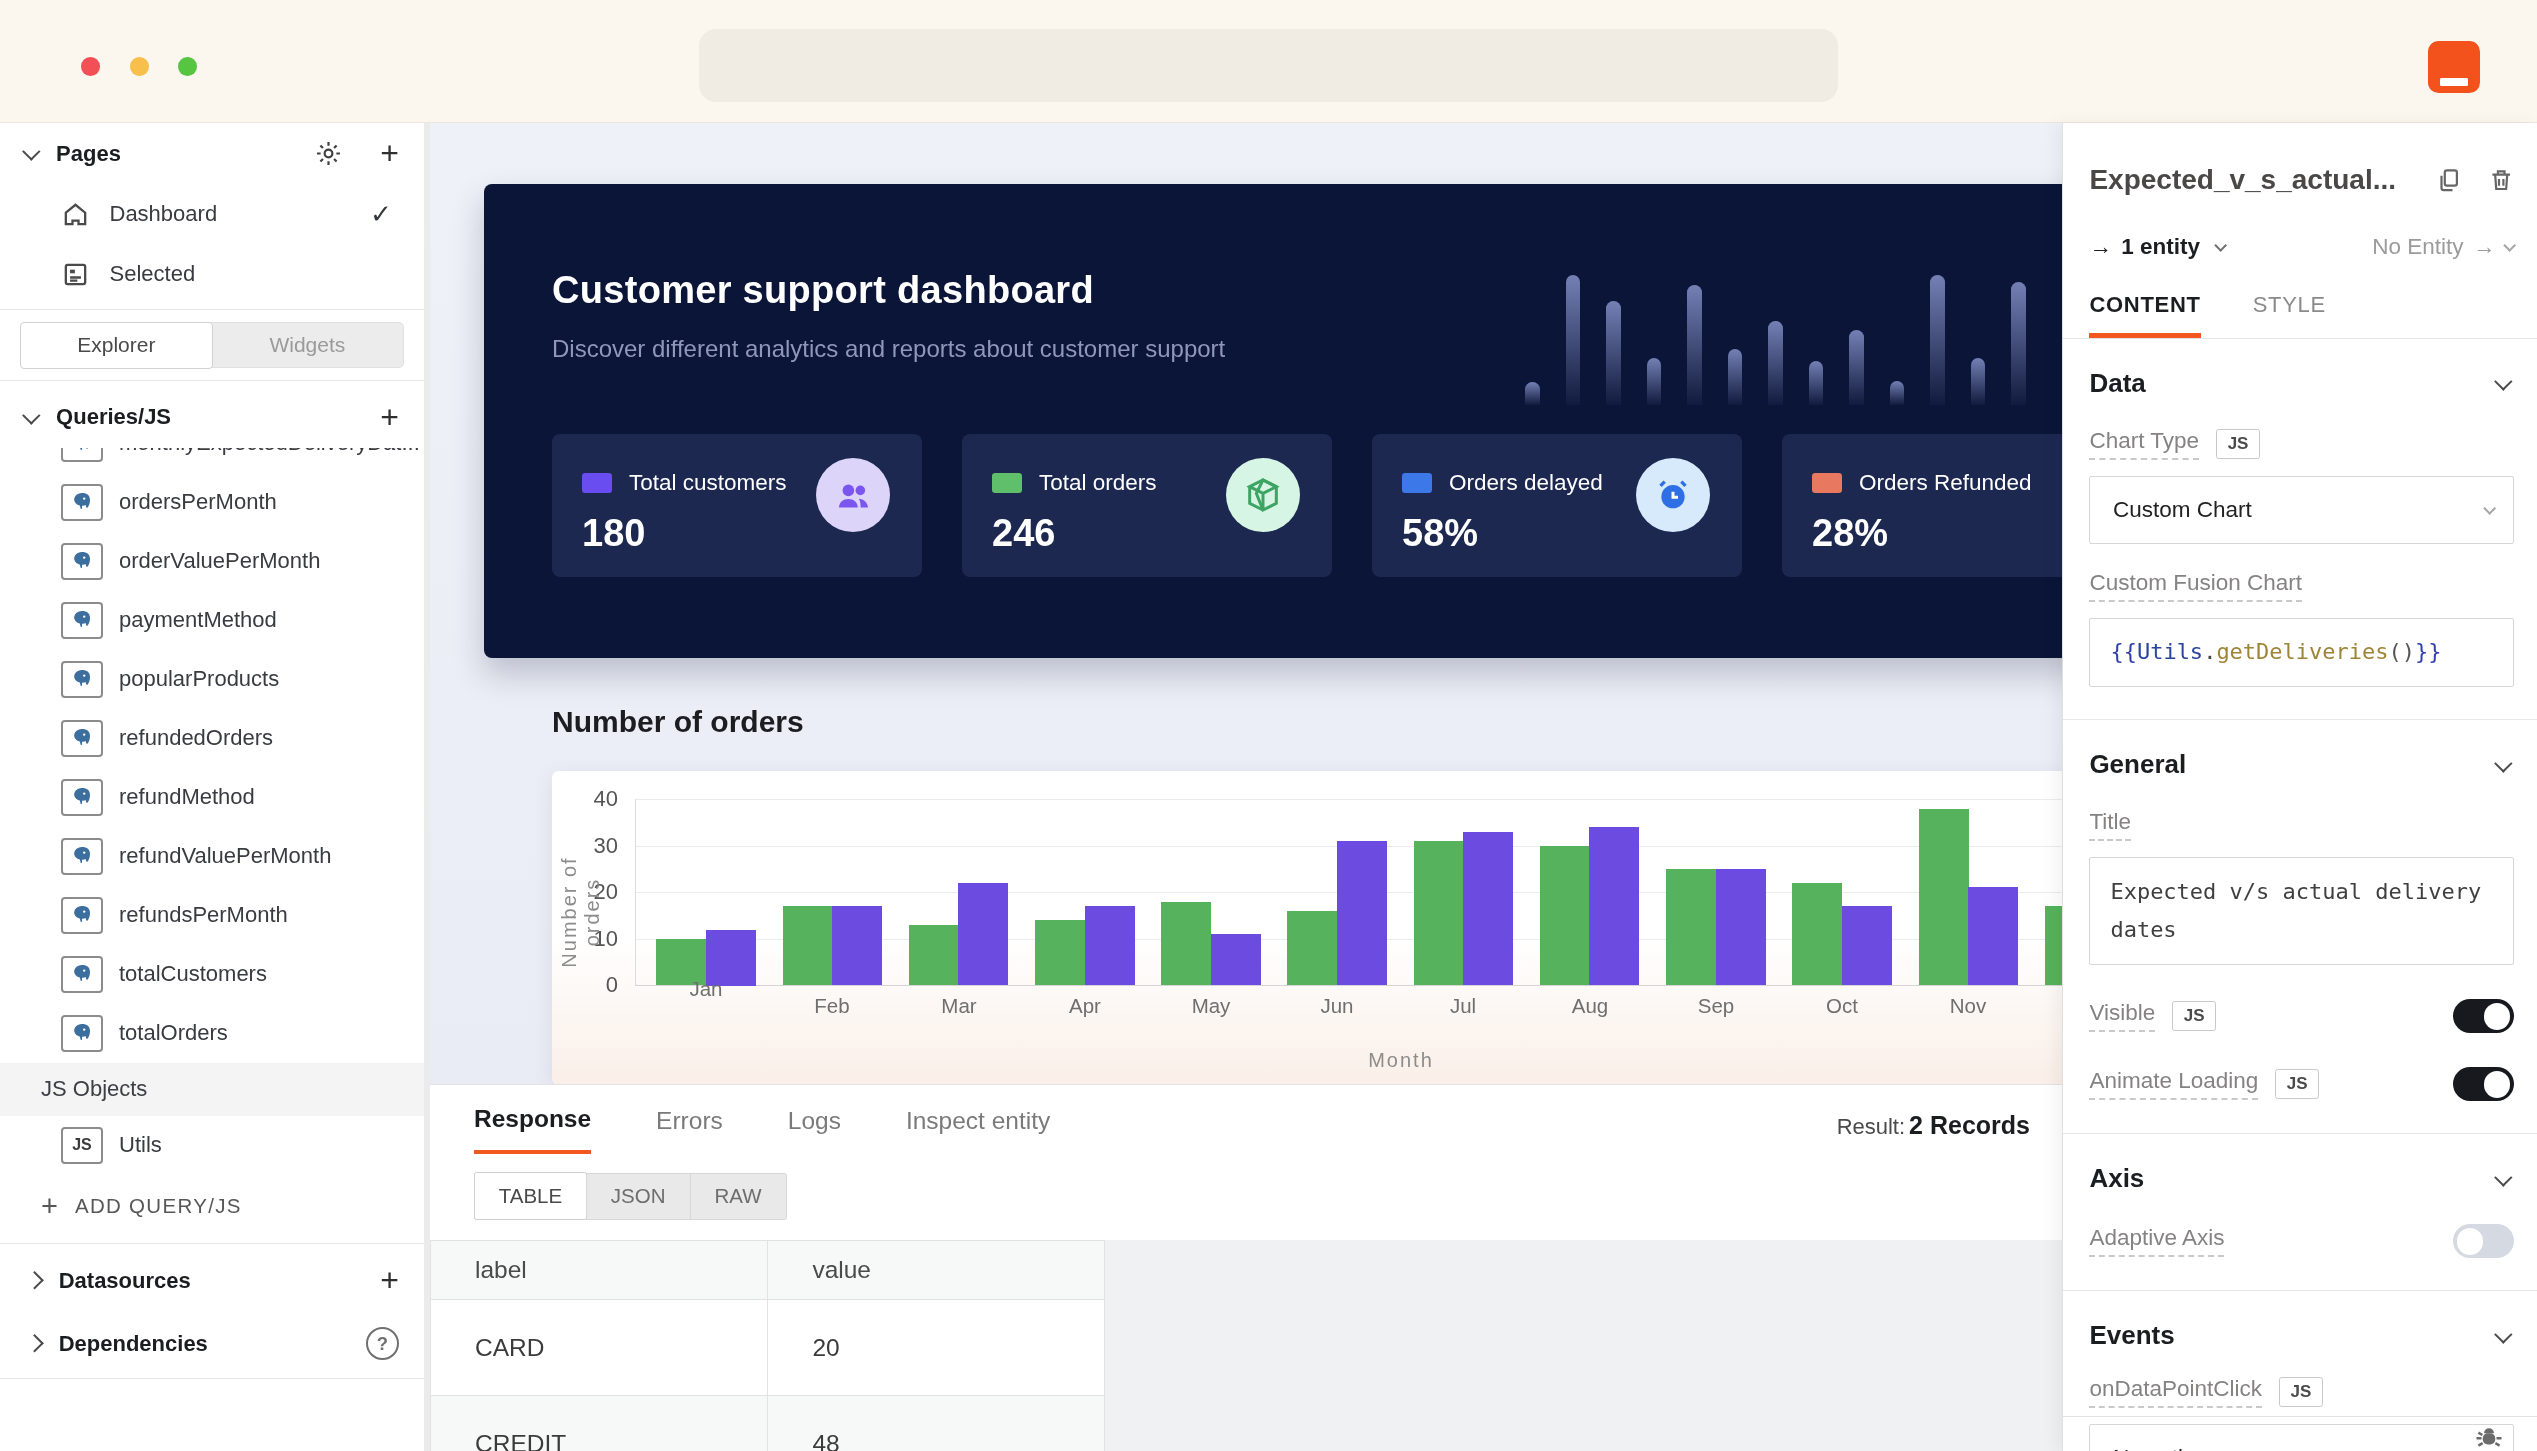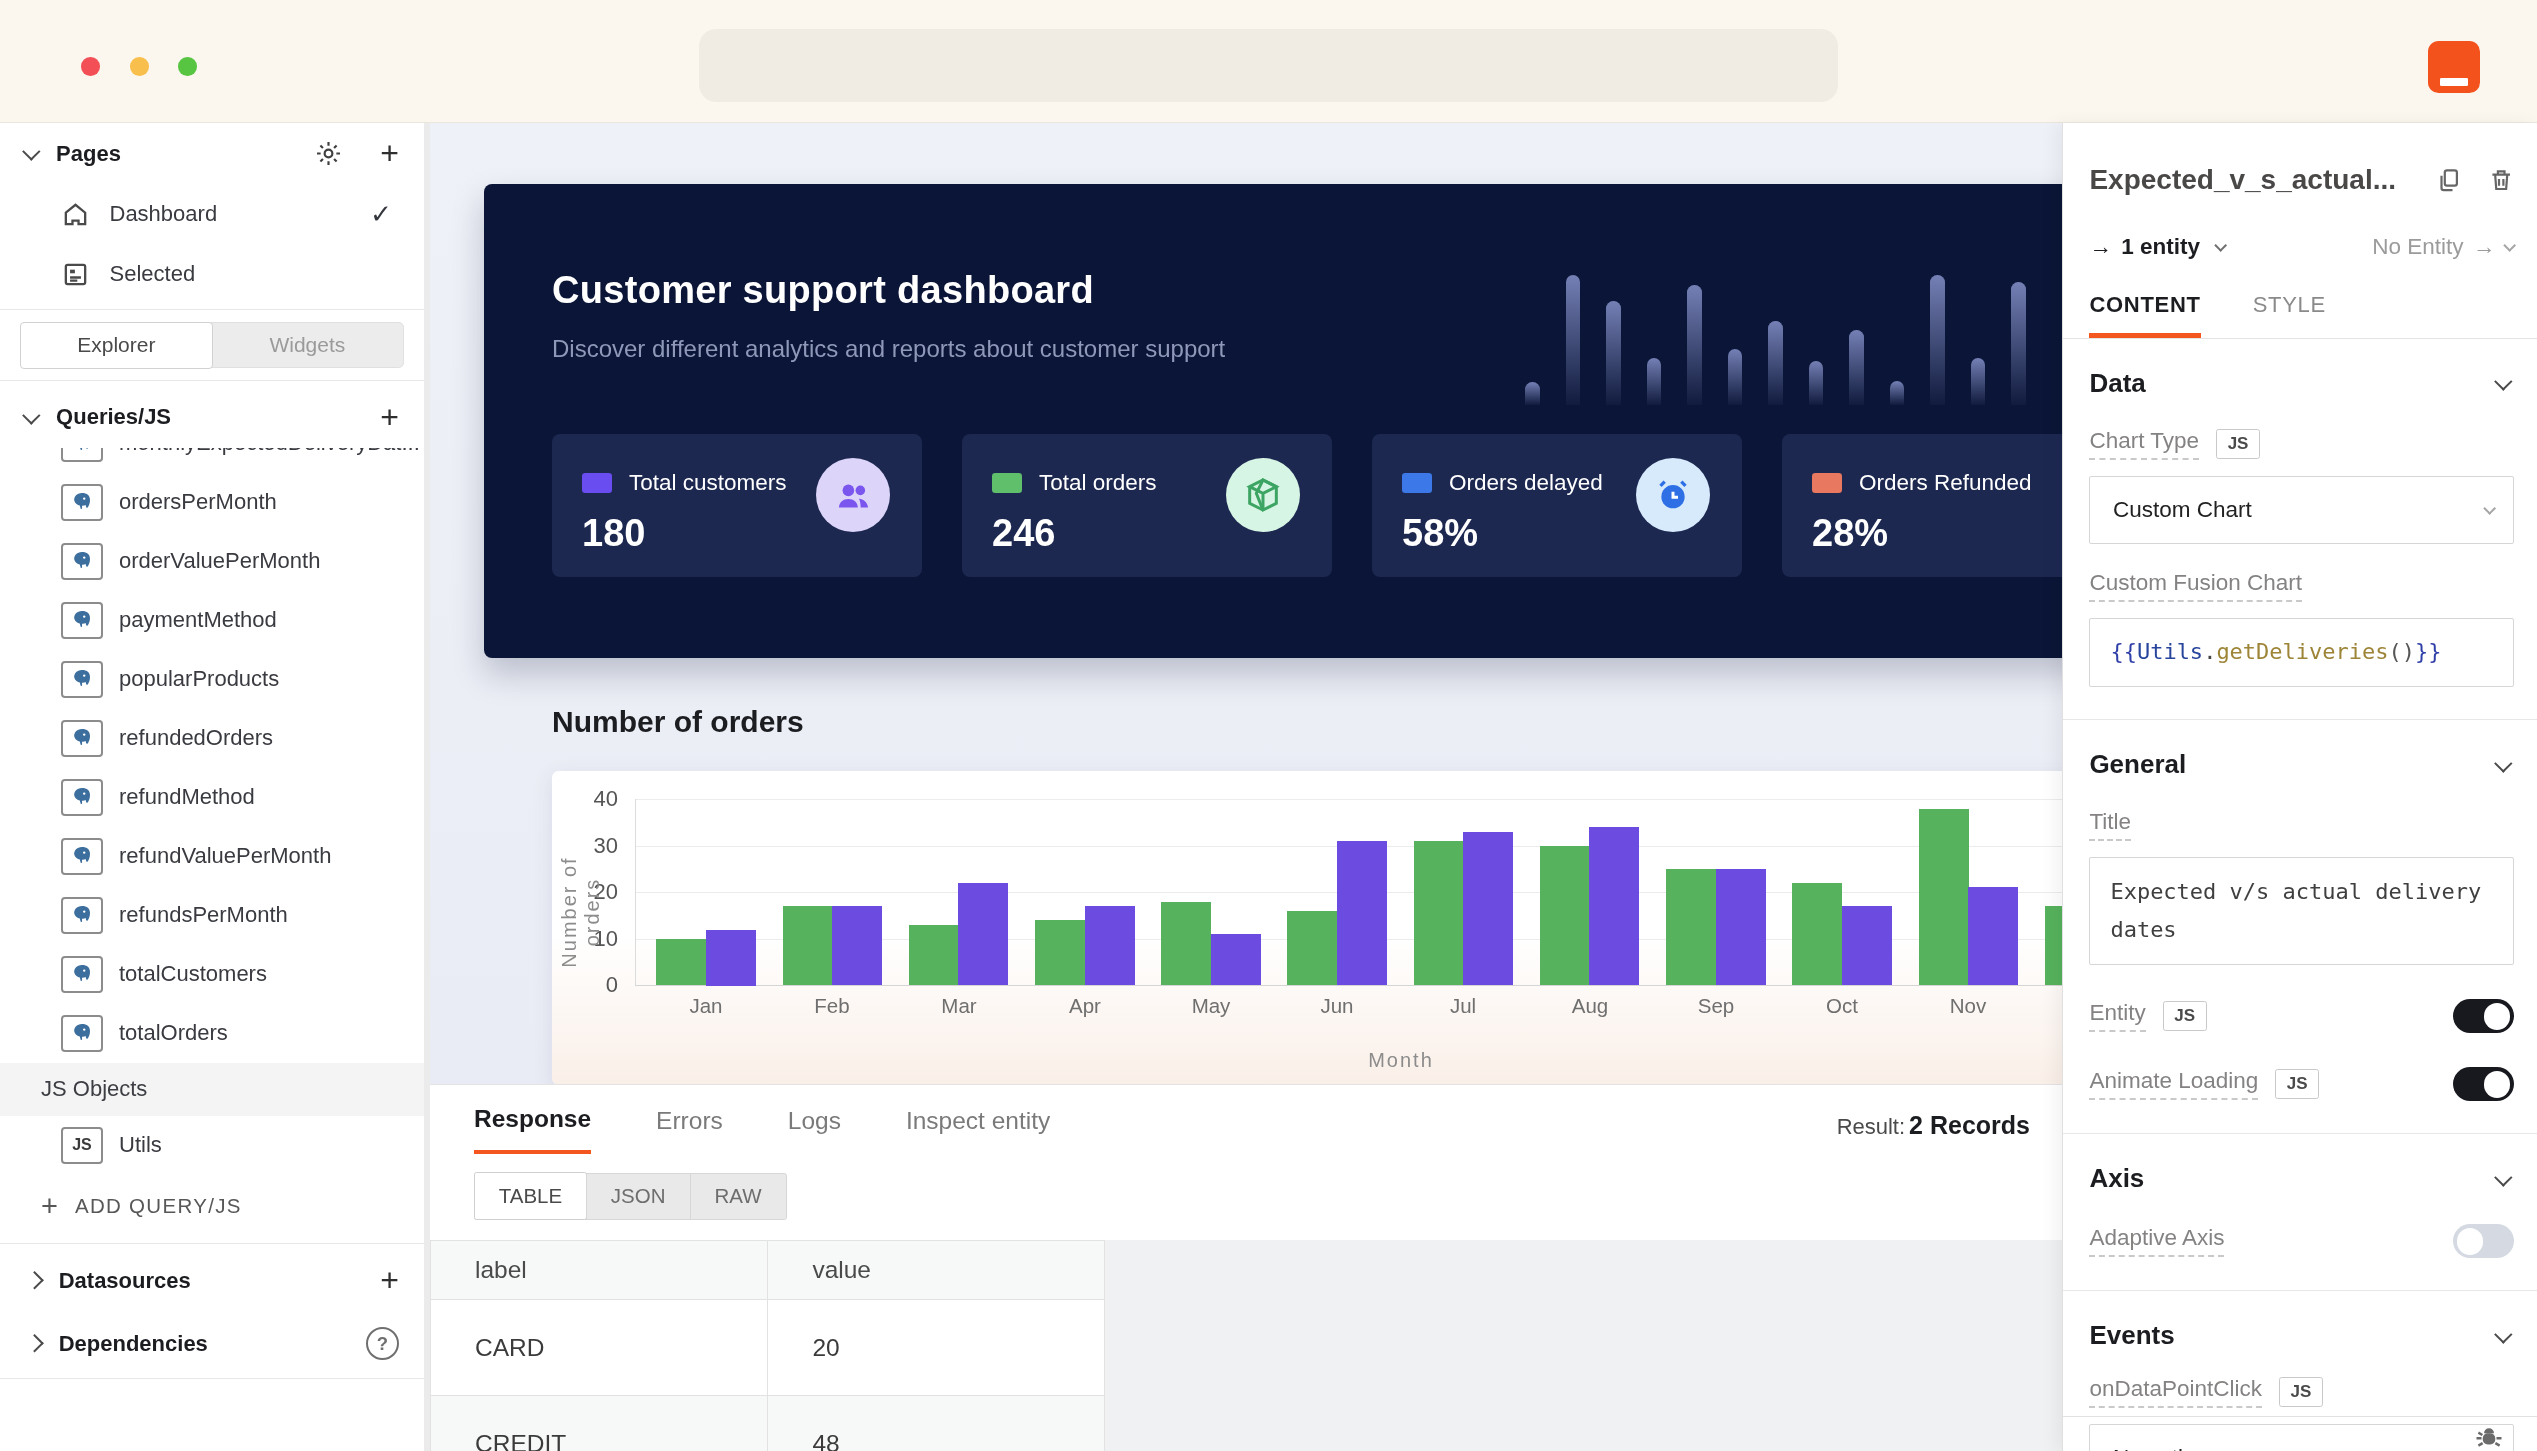--- a/index.html
+++ b/index.html
@@ -387,21 +387,21 @@
             <div class="ytick" style="left: 0px; top: 168px;">10</div>
             <div class="gridline" style="left: 83px; top: 121px;"></div>
             <div class="ytick" style="left: 0px; top: 121px;">20</div>
             <div class="gridline" style="left: 83px; top: 75px;"></div>
             <div class="ytick" style="left: 0px; top: 75px;">30</div>
             <div class="gridline" style="left: 83px; top: 28px;"></div>
             <div class="ytick" style="left: 0px; top: 28px;">40</div>
             <div id="yaxisline" style="left: 83px; top: 28px; height: 186px;"></div>
             <div class="bar" style="left: 104px; top: 168px; width: 50px; height: 46px; background: rgb(86, 178, 92);"></div>
             <div class="bar" style="left: 154px; top: 159px; width: 50px; height: 56px; background: rgb(107, 75, 224);"></div>
-            <div class="xlab" style="left: 91px; top: 223px;">Jan</div>
+            <div class="xlab" style="left: 91px; top: 206px;">Jan</div>
             <div class="bar" style="left: 231px; top: 135px; width: 50px; height: 79px; background: rgb(86, 178, 92);"></div>
             <div class="bar" style="left: 280px; top: 135px; width: 50px; height: 79px; background: rgb(107, 75, 224);"></div>
             <div class="xlab" style="left: 217px; top: 223px;">Feb</div>
             <div class="bar" style="left: 357px; top: 154px; width: 50px; height: 60px; background: rgb(86, 178, 92);"></div>
             <div class="bar" style="left: 406px; top: 112px; width: 50px; height: 102px; background: rgb(107, 75, 224);"></div>
             <div class="xlab" style="left: 344px; top: 223px;">Mar</div>
             <div class="bar" style="left: 483px; top: 149px; width: 50px; height: 65px; background: rgb(86, 178, 92);"></div>
             <div class="bar" style="left: 533px; top: 135px; width: 50px; height: 79px; background: rgb(107, 75, 224);"></div>
             <div class="xlab" style="left: 470px; top: 223px;">Apr</div>
             <div class="bar" style="left: 609px; top: 131px; width: 50px; height: 83px; background: rgb(86, 178, 92);"></div>
@@ -523,21 +523,21 @@
 
       <div class="sect-head">
         <span>General</span>
           <span class="chev down"></span>
       </div>
       <div class="plabel-row">
         <span class="plabel">Title</span>
       </div>
       <div class="pinput" style="min-height:73px;">Expected v/s actual delivery dates</div>
       <div class="plabel-row" style="margin-top:34px;">
-        <span class="plabel">Entity</span>
+        <span class="plabel">Visible</span>
         <span class="jsbadge">JS</span>
         <span class="toggle on">
             <span class="knob"></span>
           </span>
       </div>
       <div class="plabel-row" style="margin-top:34px;">
         <span class="plabel">Animate Loading</span>
         <span class="jsbadge">JS</span>
         <span class="toggle on">
             <span class="knob"></span>

